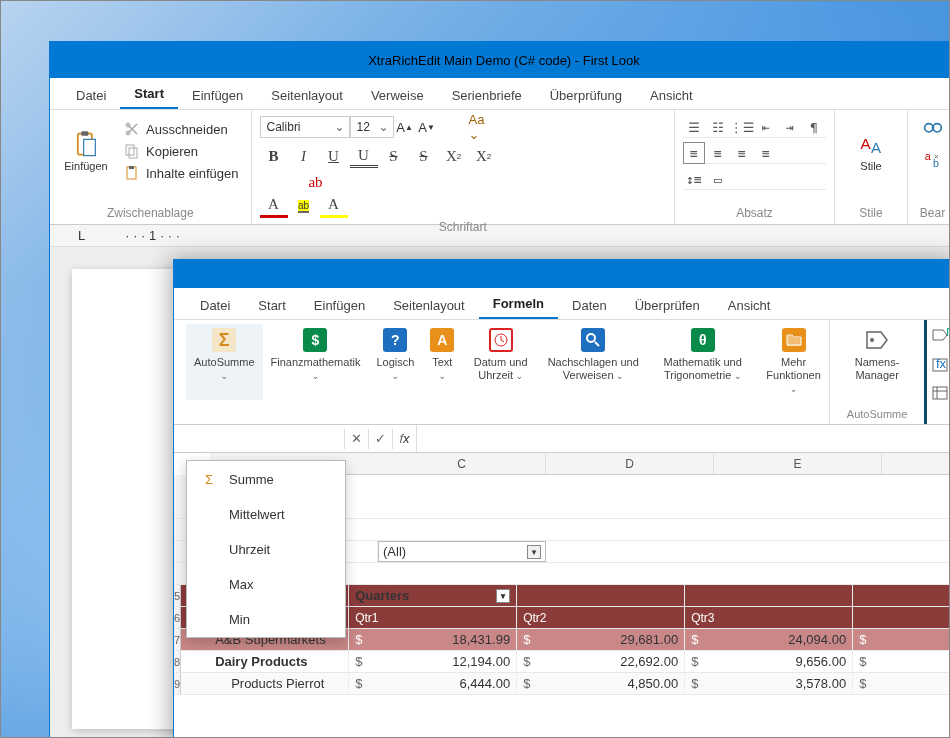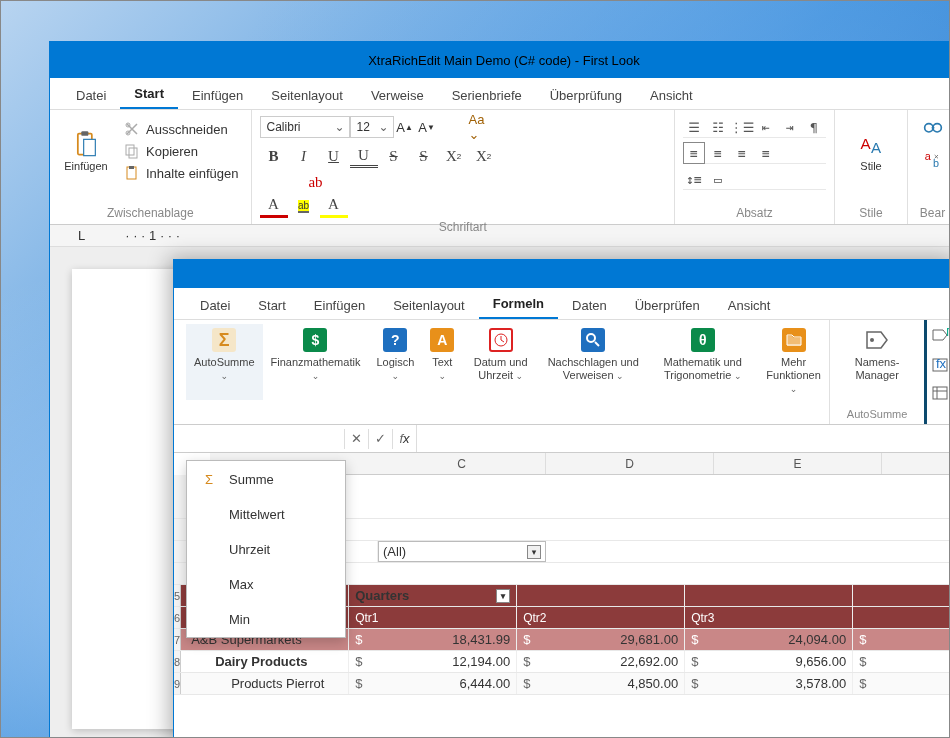--- a/index.html
+++ b/index.html
@@ -403,21 +403,21 @@
         <div class="cell hdr-dark2">Qtr1</div>
         <div class="cell hdr-dark2">Qtr2</div>
         <div class="cell hdr-dark2">Qtr3</div>
         <div class="cell hdr-dark2" style="text-align:right">Qtr4</div>
       </div>
     </div>
 
     <div class="row">
       <div class="rn">7</div>
       <div class="cells">
-        <div class="cell hdr-light" style="padding-left:10px"><span>A&amp;B Supermarkets</span></div>
+        <div class="cell hdr-light" style="padding-left:34px"><span>A&amp;B Supermarkets</span></div>
         <div class="cell hdr-light num"><span class="dollar" style="color:#fff;float:left">$</span><span>18,431.99</span></div>
         <div class="cell hdr-light num"><span class="dollar" style="color:#fff;float:left">$</span><span>29,681.00</span></div>
         <div class="cell hdr-light num"><span class="dollar" style="color:#fff;float:left">$</span><span>24,094.00</span></div>
         <div class="cell hdr-light"><span class="dollar" style="color:#fff">$</span></div>
       </div>
     </div>
     <div class="row">
       <div class="rn">8</div>
       <div class="cells">
         <div class="cell" style="padding-left:34px;font-weight:600"><span>Dairy Products</span></div>

